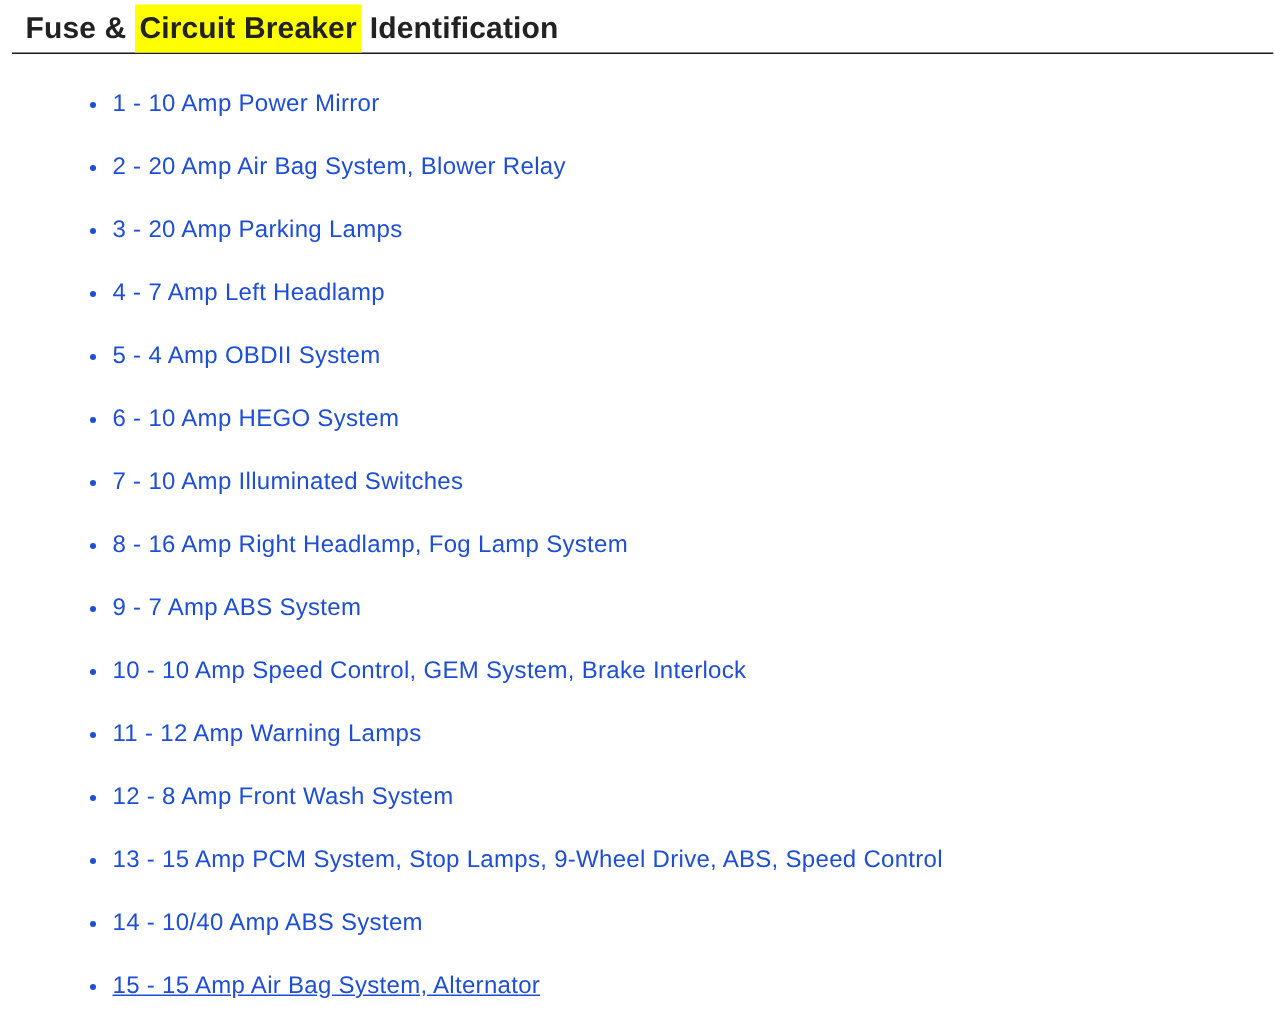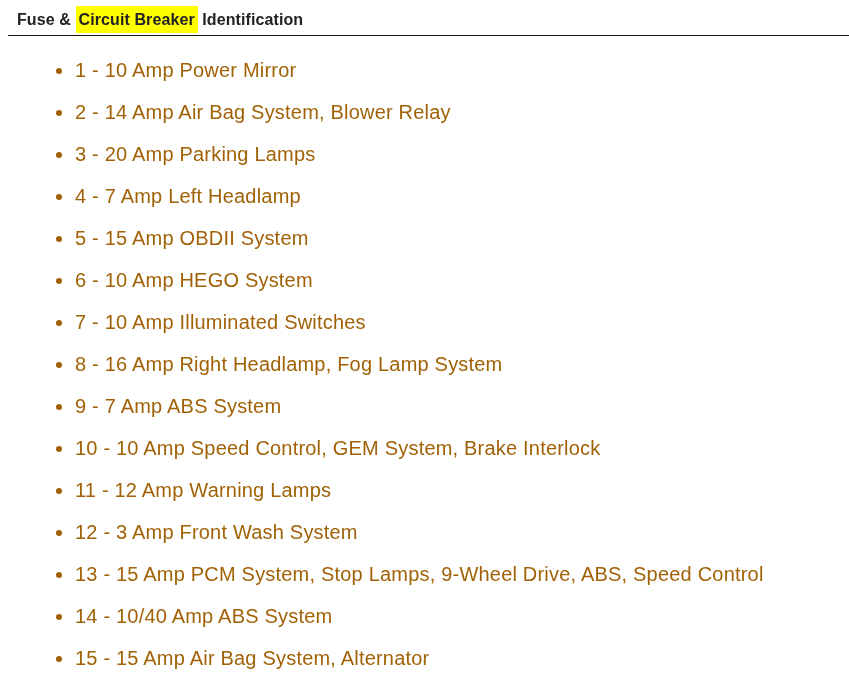--- a/index.html
+++ b/index.html
@@ -10,62 +10,63 @@
   body {
     width: 849px;
     height: 673px;
     overflow: hidden;
     font-family: "Liberation Sans", "DejaVu Sans", sans-serif;
   }
   .page-heading {
     margin: 0 0 0 8px;
     padding: 9px 0 5px 9px;
     border-bottom: 1px solid #1a1a1a;
-    font-size: 16px;
+    font-size: 20px;
     line-height: 21px;
     font-weight: bold;
     color: #222222;
     letter-spacing: 0.1px;
     white-space: nowrap;
   }
   .page-heading .hl {
     background: #ffff00;
     padding: 5px 3px;
   }
   ul.fuse-list {
     margin: 26px 0 0 0;
     padding: 0 0 0 75px;
     list-style: disc outside;
   }
   ul.fuse-list li {
-    font-size: 20px;
+    font-size: 16px;
     line-height: 16px;
     letter-spacing: 0.2px;
-    color: #a16207;
+    color: #1d4ed8;
     margin: 0 0 26px 0;
     white-space: nowrap;
   }
   ul.fuse-list li:last-child {
     margin-bottom: 0;
+    text-decoration: underline;
   }
 </style>
 </head>
 <body>
 
 <h1 class="page-heading"><span>Fuse &amp; </span><span class="hl">Circuit Breaker</span><span> Identification</span></h1>
 
 <ul class="fuse-list">
   <li>1 - 10 Amp Power Mirror</li>
-  <li>2 - 14 Amp Air Bag System, Blower Relay</li>
+  <li>2 - 20 Amp Air Bag System, Blower Relay</li>
   <li>3 - 20 Amp Parking Lamps</li>
   <li>4 - 7 Amp Left Headlamp</li>
-  <li>5 - 15 Amp OBDII System</li>
+  <li>5 - 4 Amp OBDII System</li>
   <li>6 - 10 Amp HEGO System</li>
   <li>7 - 10 Amp Illuminated Switches</li>
   <li>8 - 16 Amp Right Headlamp, Fog Lamp System</li>
   <li>9 - 7 Amp ABS System</li>
   <li>10 - 10 Amp Speed Control, GEM System, Brake Interlock</li>
   <li>11 - 12 Amp Warning Lamps</li>
-  <li>12 - 3 Amp Front Wash System</li>
+  <li>12 - 8 Amp Front Wash System</li>
   <li>13 - 15 Amp PCM System, Stop Lamps, 9-Wheel Drive, ABS, Speed Control</li>
   <li>14 - 10/40 Amp ABS System</li>
   <li>15 - 15 Amp Air Bag System, Alternator</li>
 </ul>
 
 </body></html>

